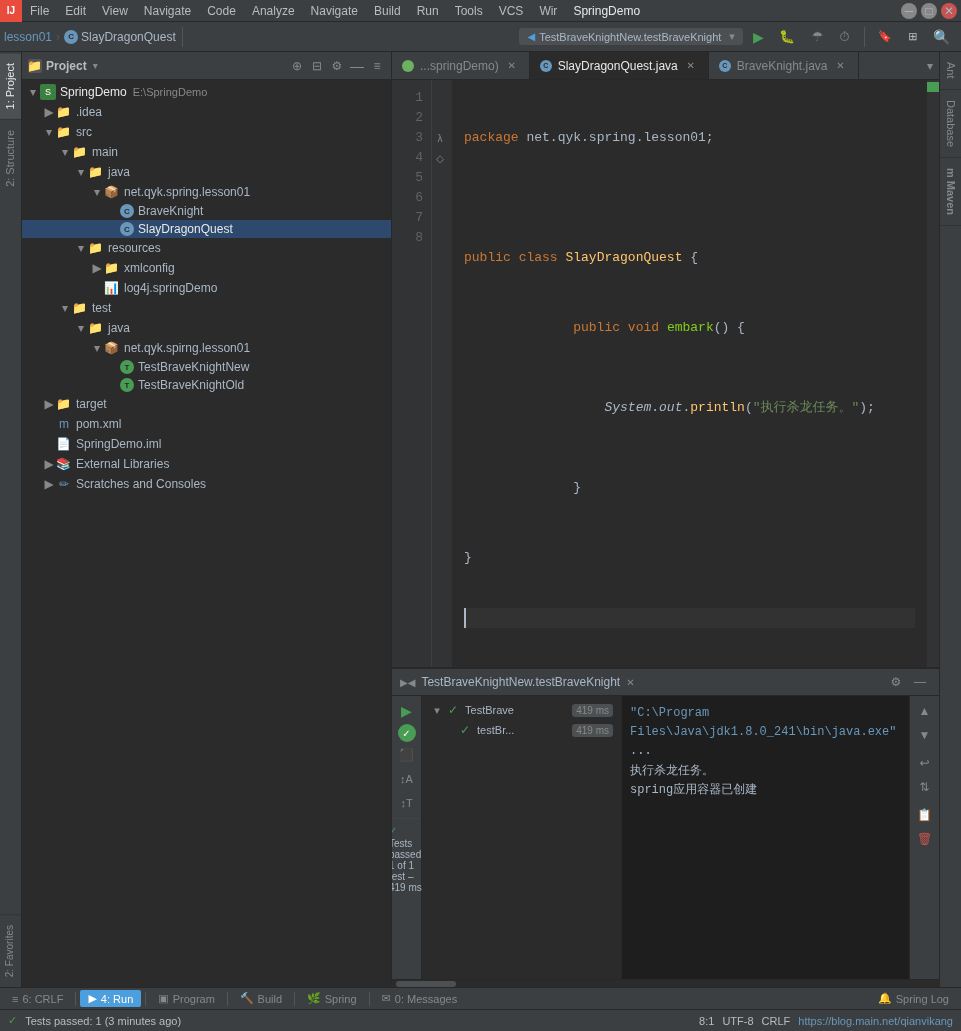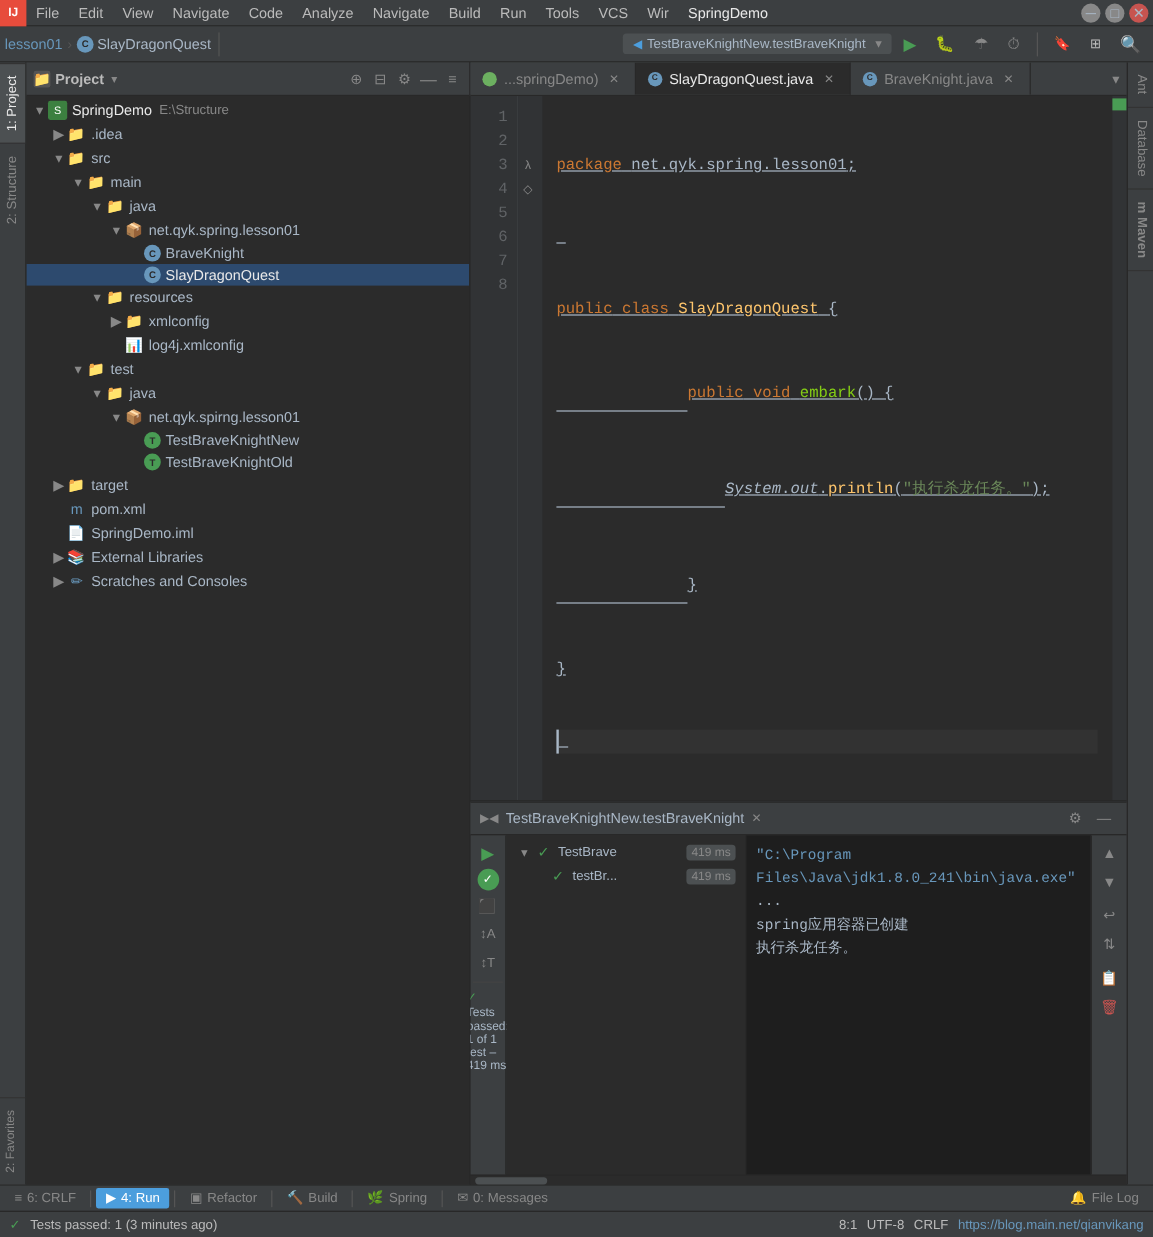--- a/index.html
+++ b/index.html
@@ -48,21 +48,21 @@
     .tab-close { width: 14px; height: 14px; display: flex; align-items: center; justify-content: center; border-radius: 2px; color: #888; font-size: 10px; }
     .tab-arrow { padding: 0 6px; color: #888; display: flex; align-items: center; margin-left: auto; cursor: pointer; }
 
     
     .code-editor { flex: 1; display: flex; overflow: hidden; background: #2b2b2b; }
     .line-numbers { width: 40px; background: #313335; padding: 8px 0; text-align: right; border-right: 1px solid #3c3f41; color: #606366; font-size: 13px; font-family: 'Courier New', monospace; line-height: 20px; }
     .line-num { padding-right: 8px; display: block; }
     .gutter { width: 20px; background: #313335; padding: 8px 0; position: relative; }
     .gutter-icon { width: 16px; height: 20px; display: flex; align-items: center; justify-content: center; cursor: pointer; }
     .code-content { flex: 1; padding: 8px 12px; font-family: 'Courier New', monospace; font-size: 13px; line-height: 20px; overflow: auto; white-space: pre; }
-    .code-line { min-height: 20px; display: flex; align-items: center; text-decoration: underline; }
+    .code-line { min-height: 20px; display: flex; align-items: center; }
     .kw { color: #cc7832; }
     .cls { color: #ffc66d; }
     .fn { color: #84cc16; }
     .str { color: #6a8759; }
     .pkg { color: #a9b7c6; }
     .sys { color: #a9b7c6; font-style: italic; }
     .method { color: #ffc66d; }
     .cursor-line { background: #323232; }
     .right-gutter { width: 12px; background: #313335; }
     .right-gutter-check { width: 12px; height: 20px; background: #499c54; }
@@ -184,21 +184,21 @@
         <div class="project-header-icon">≡</div>
       </div>
     </div>
 
     <div class="project-tree">
 
       <div class="tree-item" style="padding-left:4px;">
         <span class="tree-arrow">▾</span>
         <span style="width:16px;height:16px;background:#3c8040;border-radius:2px;display:inline-flex;align-items:center;justify-content:center;margin-right:4px;font-size:9px;color:white;">S</span>
         <span class="tree-label" style="color:#e8e8e8;">SpringDemo</span>
-        <span style="color:#888;font-size:11px;margin-left:6px;">E:\Structure</span>
+        <span style="color:#888;font-size:11px;margin-left:6px;">E:\SpringDemo</span>
       </div>
 
       <div class="tree-item" style="padding-left:20px;">
         <span class="tree-arrow">▶</span>
         <span class="tree-icon folder-icon">📁</span>
         <span class="tree-label">.idea</span>
       </div>
 
       <div class="tree-item" style="padding-left:20px;">
         <span class="tree-arrow">▾</span>
@@ -244,21 +244,21 @@
 
       <div class="tree-item" style="padding-left:68px;">
         <span class="tree-arrow">▶</span>
         <span class="tree-icon" style="color:#7c7c00;">📁</span>
         <span class="tree-label">xmlconfig</span>
       </div>
 
       <div class="tree-item" style="padding-left:68px;">
         <span class="tree-arrow" style="visibility:hidden;">▶</span>
         <span class="tree-icon" style="color:#cc7832;">📊</span>
-        <span class="tree-label">log4j.xmlconfig</span>
+        <span class="tree-label">log4j.springDemo</span>
       </div>
 
       <div class="tree-item" style="padding-left:36px;">
         <span class="tree-arrow">▾</span>
         <span class="tree-icon" style="color:#7c7c00;">📁</span>
         <span class="tree-label">test</span>
       </div>
 
       <div class="tree-item" style="padding-left:52px;">
         <span class="tree-arrow">▾</span>
@@ -431,22 +431,22 @@
           <div class="run-tree-item" style="padding-left:16px;">
             <span class="tree-arrow" style="visibility:hidden;">▶</span>
             <span style="color:#499c54;font-size:12px;">✓</span>
             <span style="font-size:11px;color:#a9b7c6;margin-left:3px;">testBr...</span>
             <span class="time-badge">419 ms</span>
           </div>
         </div>
 
         <div class="run-output">
           <div><span class="run-output-path">"C:\Program Files\Java\jdk1.8.0_241\bin\java.exe"</span> ...</div>
+          <div>执行杀龙任务。</div>
           <div>spring应用容器已创建</div>
-          <div>执行杀龙任务。</div>
           <div>&nbsp;</div>
         </div>
 
         <div class="run-side">
           <div class="run-tb-btn">▲</div>
           <div class="run-tb-btn">▼</div>
           <div class="run-tb-btn" style="margin-top:4px;">↩</div>
           <div class="run-tb-btn">⇅</div>
           <div class="run-tb-btn" style="margin-top:4px;">📋</div>
           <div class="run-tb-btn" style="color:#c75450;">🗑</div>
@@ -472,41 +472,41 @@
     <span>6: CRLF</span>
   </div>
   <div class="bottom-bar-sep"></div>
   <div class="bottom-bar-tab active">
     <span>▶</span>
     <span>4: Run</span>
   </div>
   <div class="bottom-bar-sep"></div>
   <div class="bottom-bar-tab">
     <span>▣</span>
-    <span>Refactor</span>
+    <span>Program</span>
   </div>
   <div class="bottom-bar-sep"></div>
   <div class="bottom-bar-tab">
     <span>🔨</span>
     <span>Build</span>
   </div>
   <div class="bottom-bar-sep"></div>
   <div class="bottom-bar-tab">
     <span>🌿</span>
     <span>Spring</span>
   </div>
   <div class="bottom-bar-sep"></div>
   <div class="bottom-bar-tab">
     <span>✉</span>
     <span>0: Messages</span>
   </div>
   <div style="margin-left:auto; display:flex; align-items:center; gap:4px;">
     <div class="bottom-bar-tab">
       <span>🔔</span>
-      <span>File Log</span>
+      <span>Spring Log</span>
     </div>
   </div>
 </div>
 
 <div class="statusbar">
   <div class="status-left">
     <span class="status-green">✓</span>
     <span>Tests passed: 1 (3 minutes ago)</span>
   </div>
   <div class="status-right">

